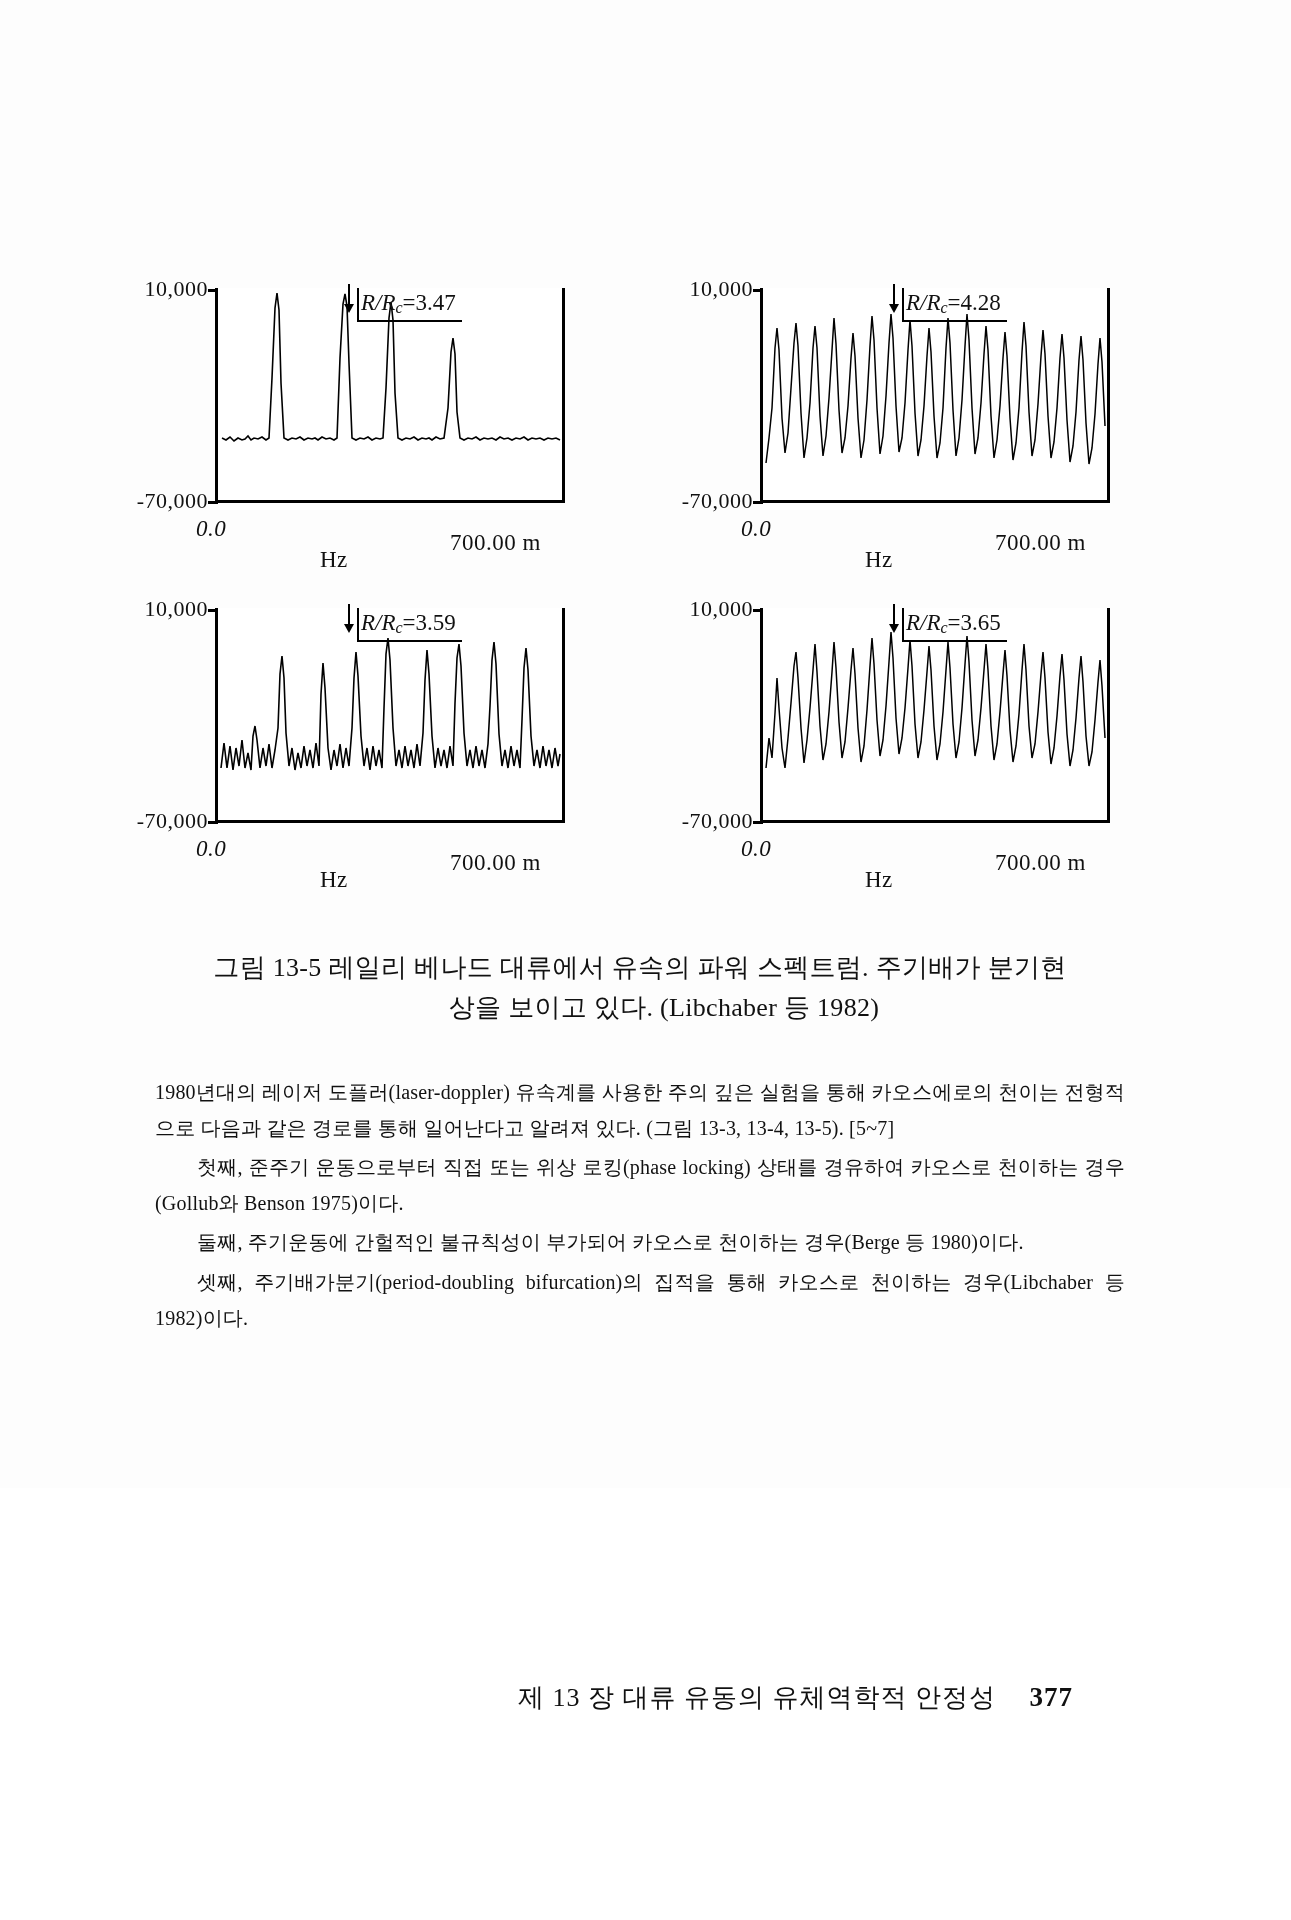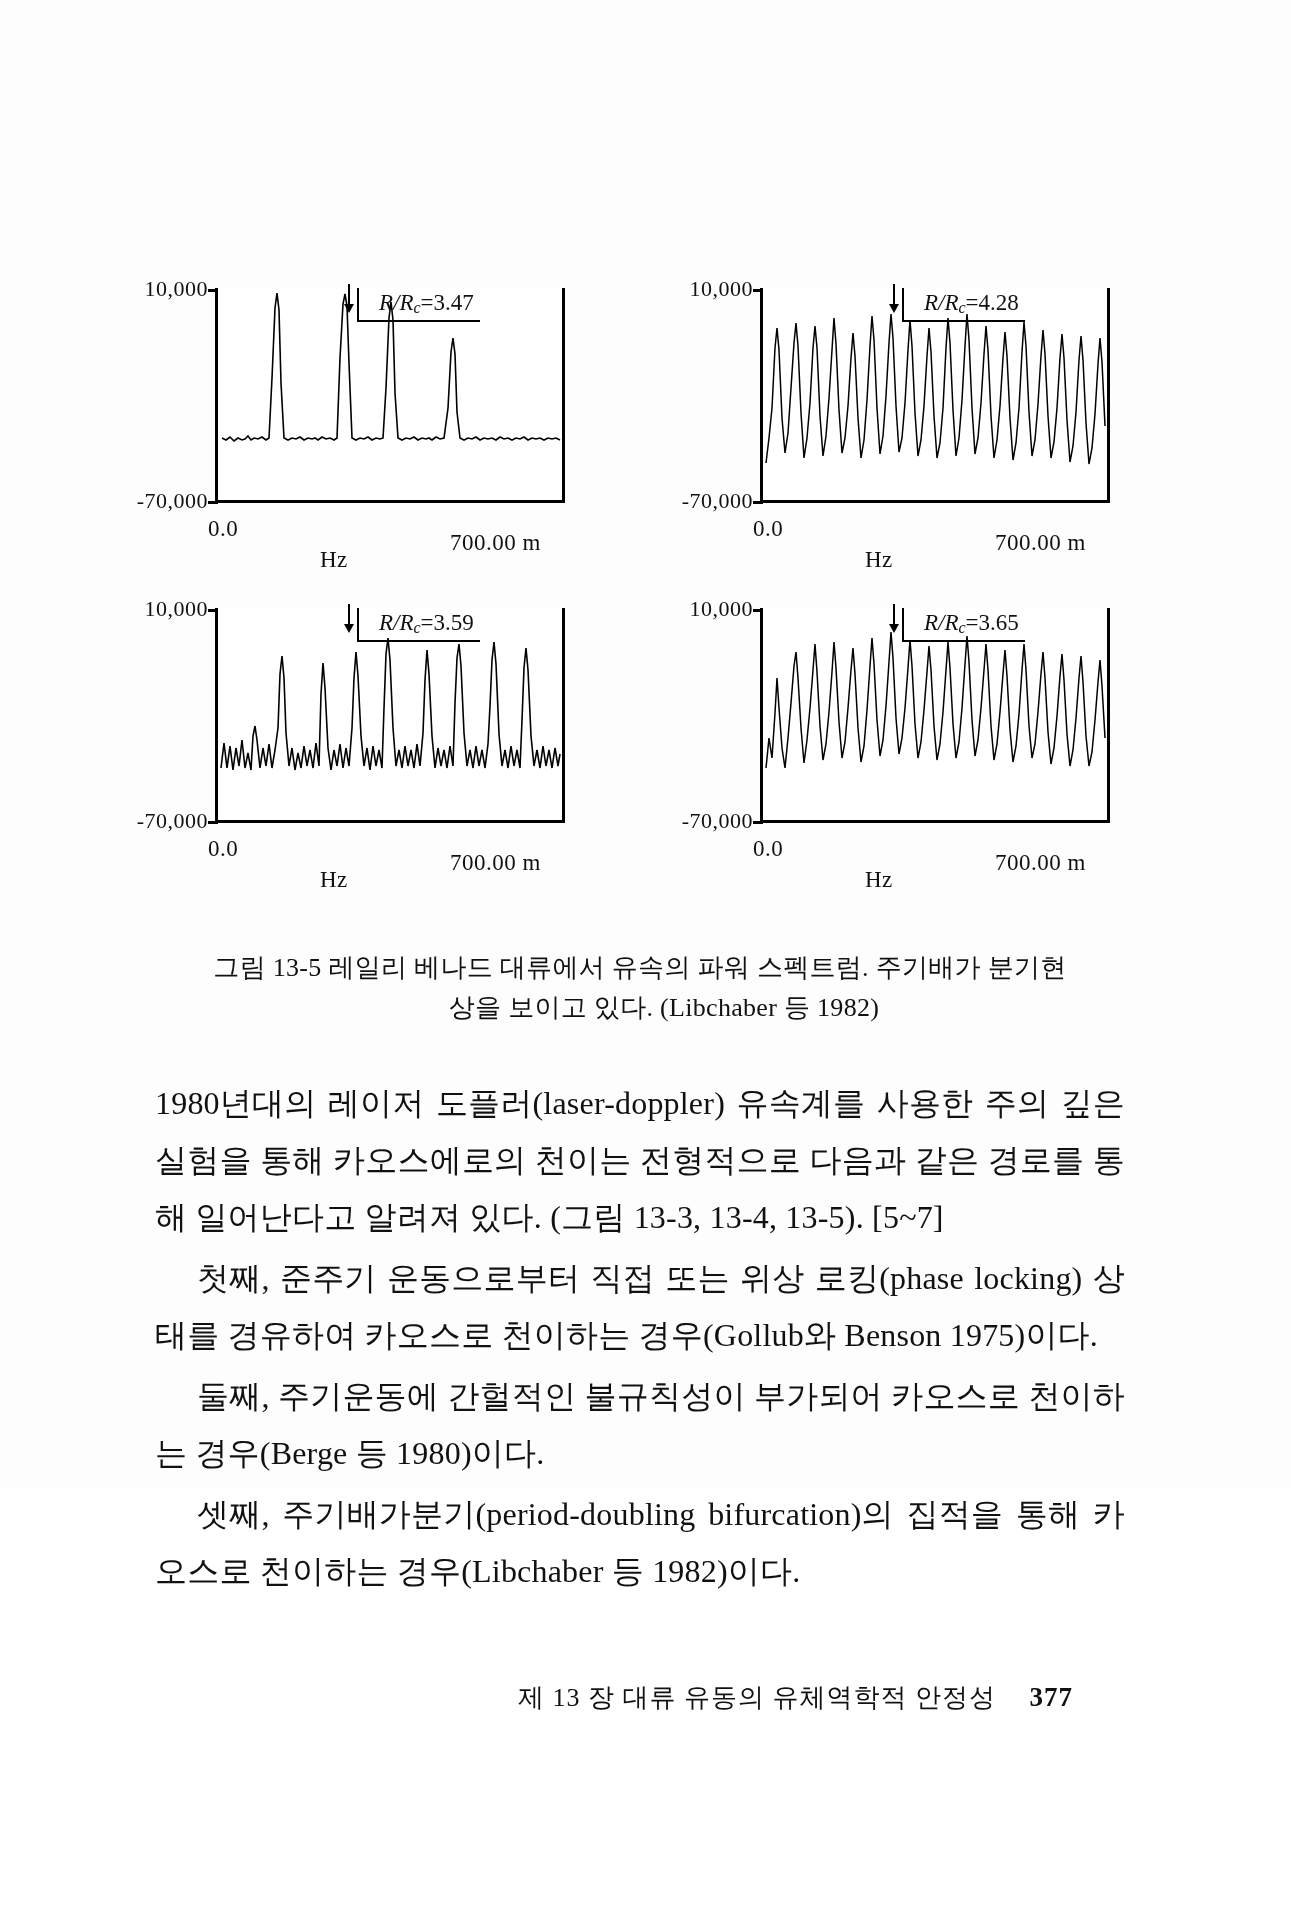--- a/index.html
+++ b/index.html
@@ -86,24 +86,25 @@
   .tick-bot {
     position: absolute;
     left: 88px;
     top: 231px;
     width: 10px;
     height: 3px;
     background: #000;
   }
   .xleft {
     position: absolute;
-    left: 88px;
+    left: 76px;
     top: 246px;
     font-size: 23px;
     letter-spacing: 0.5px;
+    font-style: italic;
   }
   .xright {
     position: absolute;
     left: 330px;
     top: 260px;
     font-size: 23px;
     letter-spacing: 0.5px;
     white-space: nowrap;
   }
   .xlabel {
@@ -123,21 +124,21 @@
   .ratio-label .sub {
     font-size: 16px;
     vertical-align: -3px;
     font-style: italic;
   }
   .ratio-label .num { font-style: normal; }
   .ratio-box {
     position: absolute;
     left: 237px;
     top: 18px;
-    padding: 2px 6px 3px 20px;
+    padding: 2px 6px 3px 2px;
     border-bottom: 2px solid #000;
     border-left: 2px solid #000;
   }
   .arrow {
     position: absolute;
     left: 228px;
     top: 14px;
     width: 2px;
     height: 26px;
     background: #000;
@@ -168,21 +169,21 @@
     display: block;
     padding-left: 48px;
   }
 
   
   .body-text {
     position: absolute;
     left: 155px;
     top: 1075px;
     width: 970px;
-    font-size: 32px;
+    font-size: 20px;
     line-height: 1.78;
     letter-spacing: 0.2px;
   }
   .para {
     margin: 0 0 4px 0;
     text-align: justify;
     text-justify: inter-character;
   }
   .para.indent { text-indent: 42px; }
 

